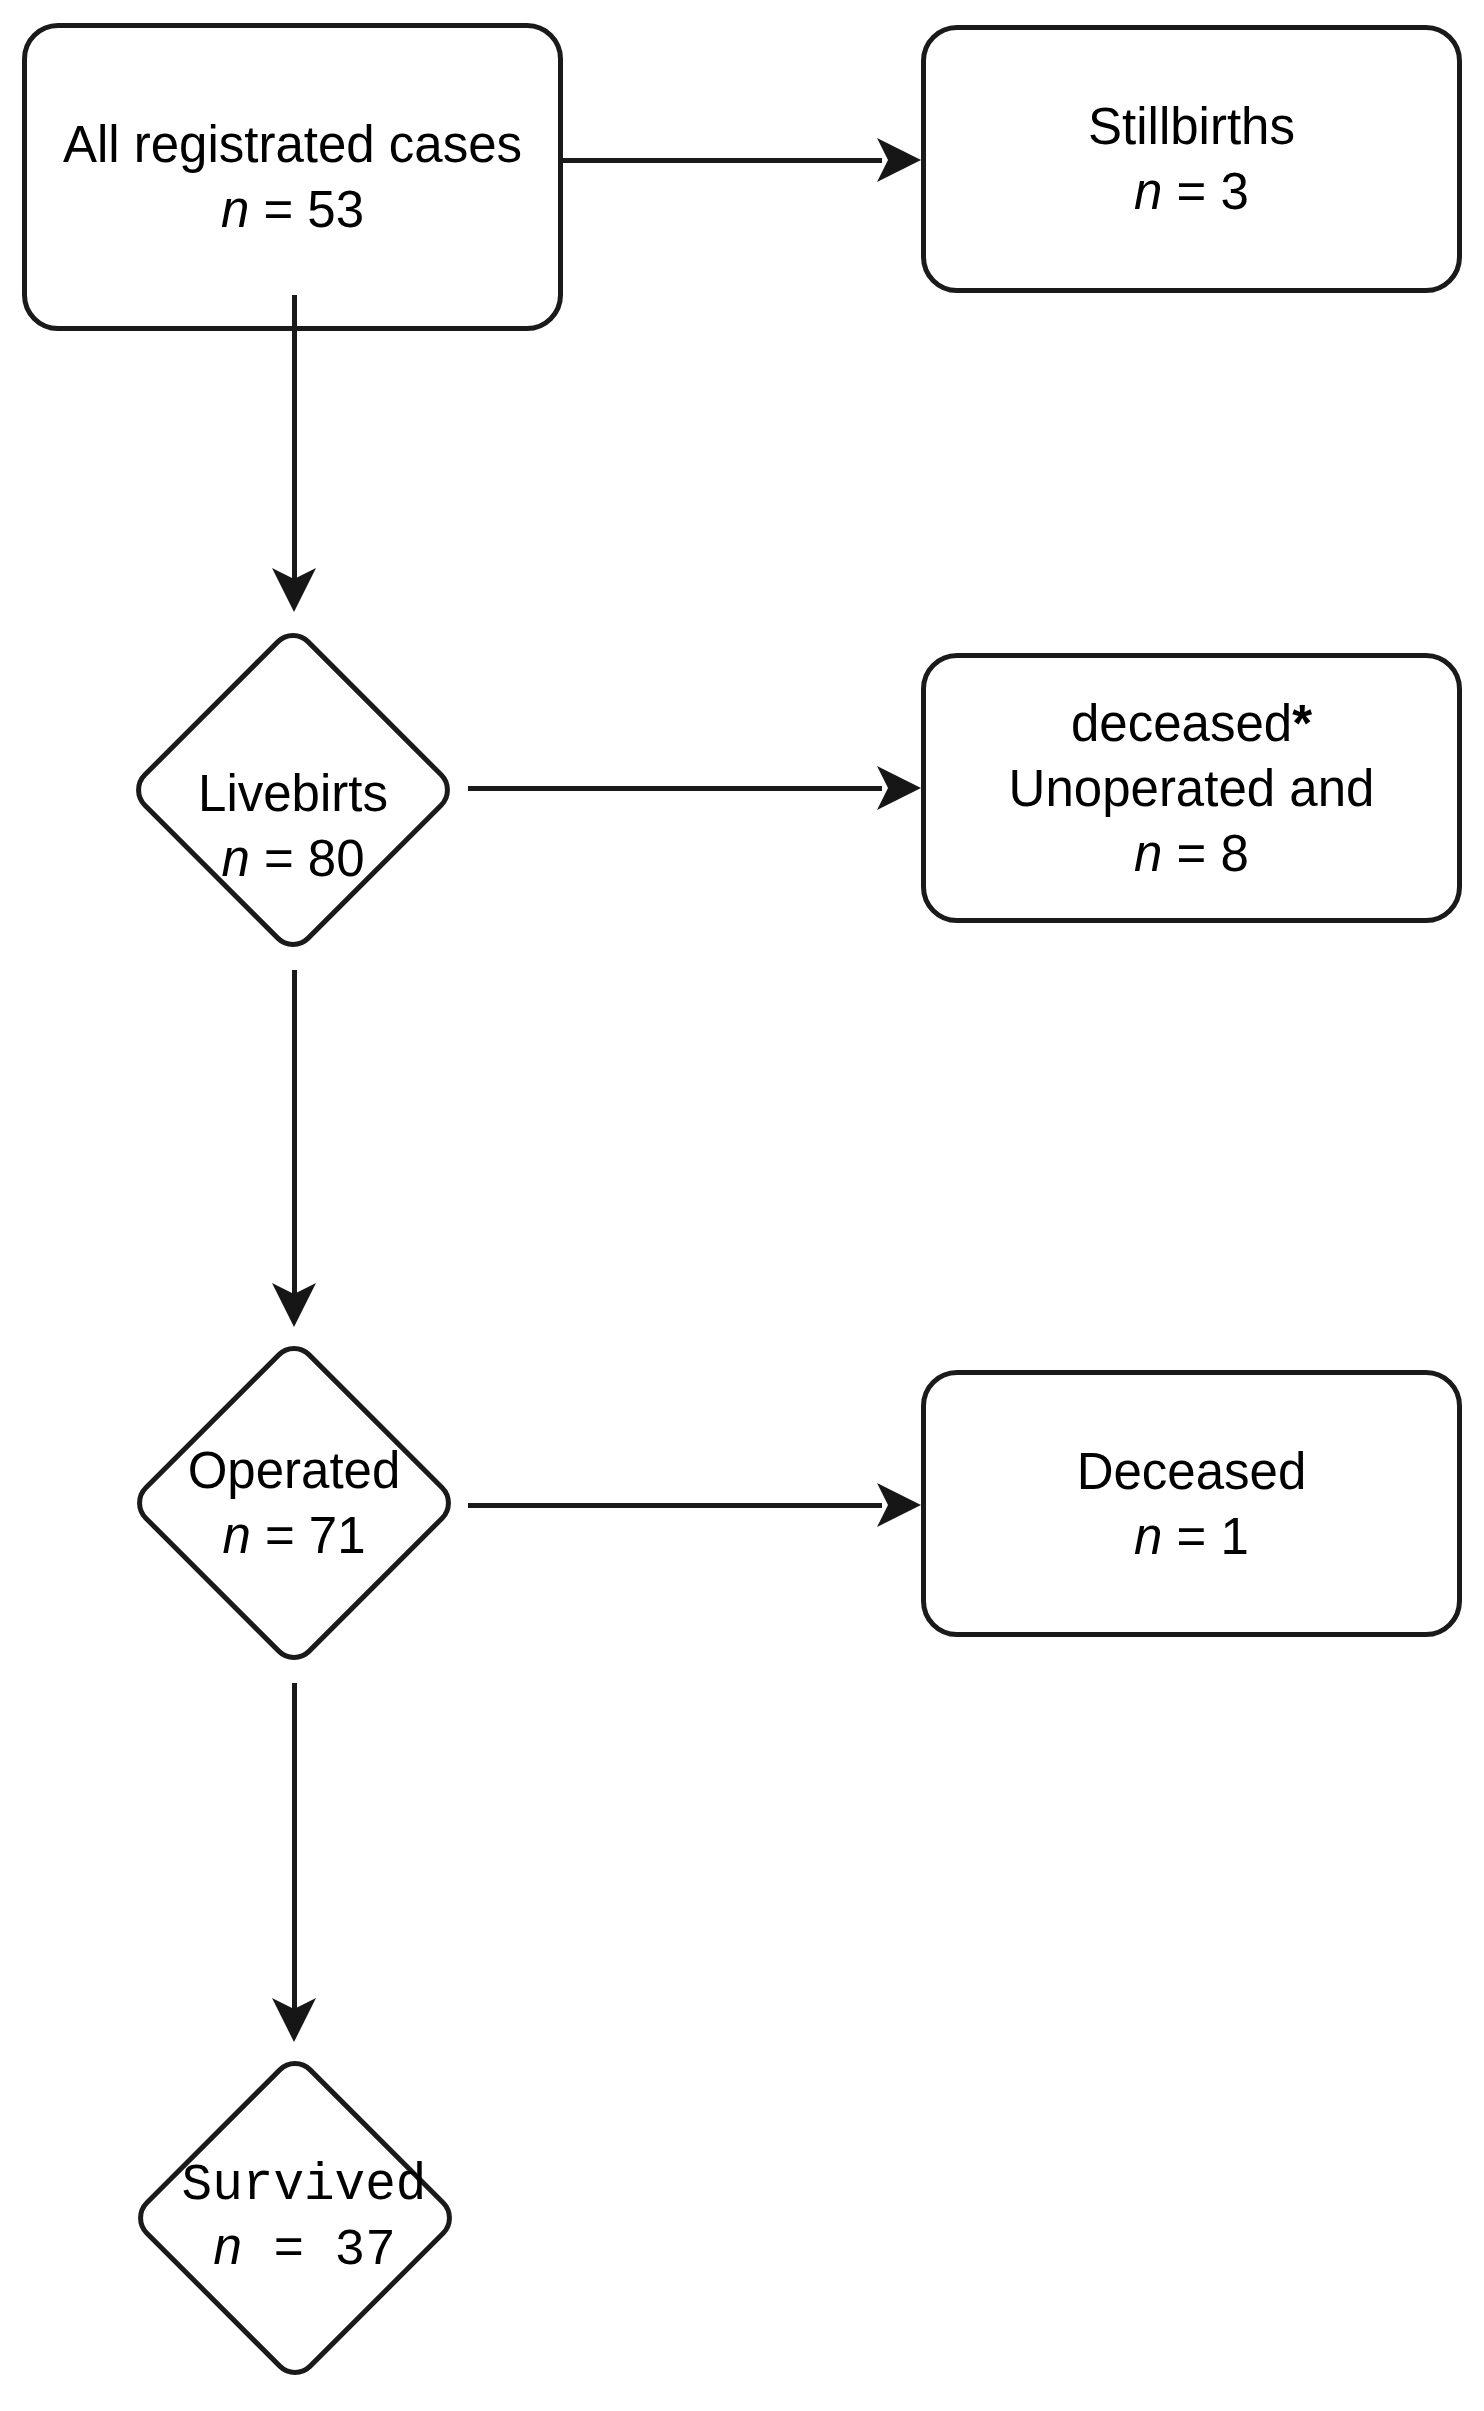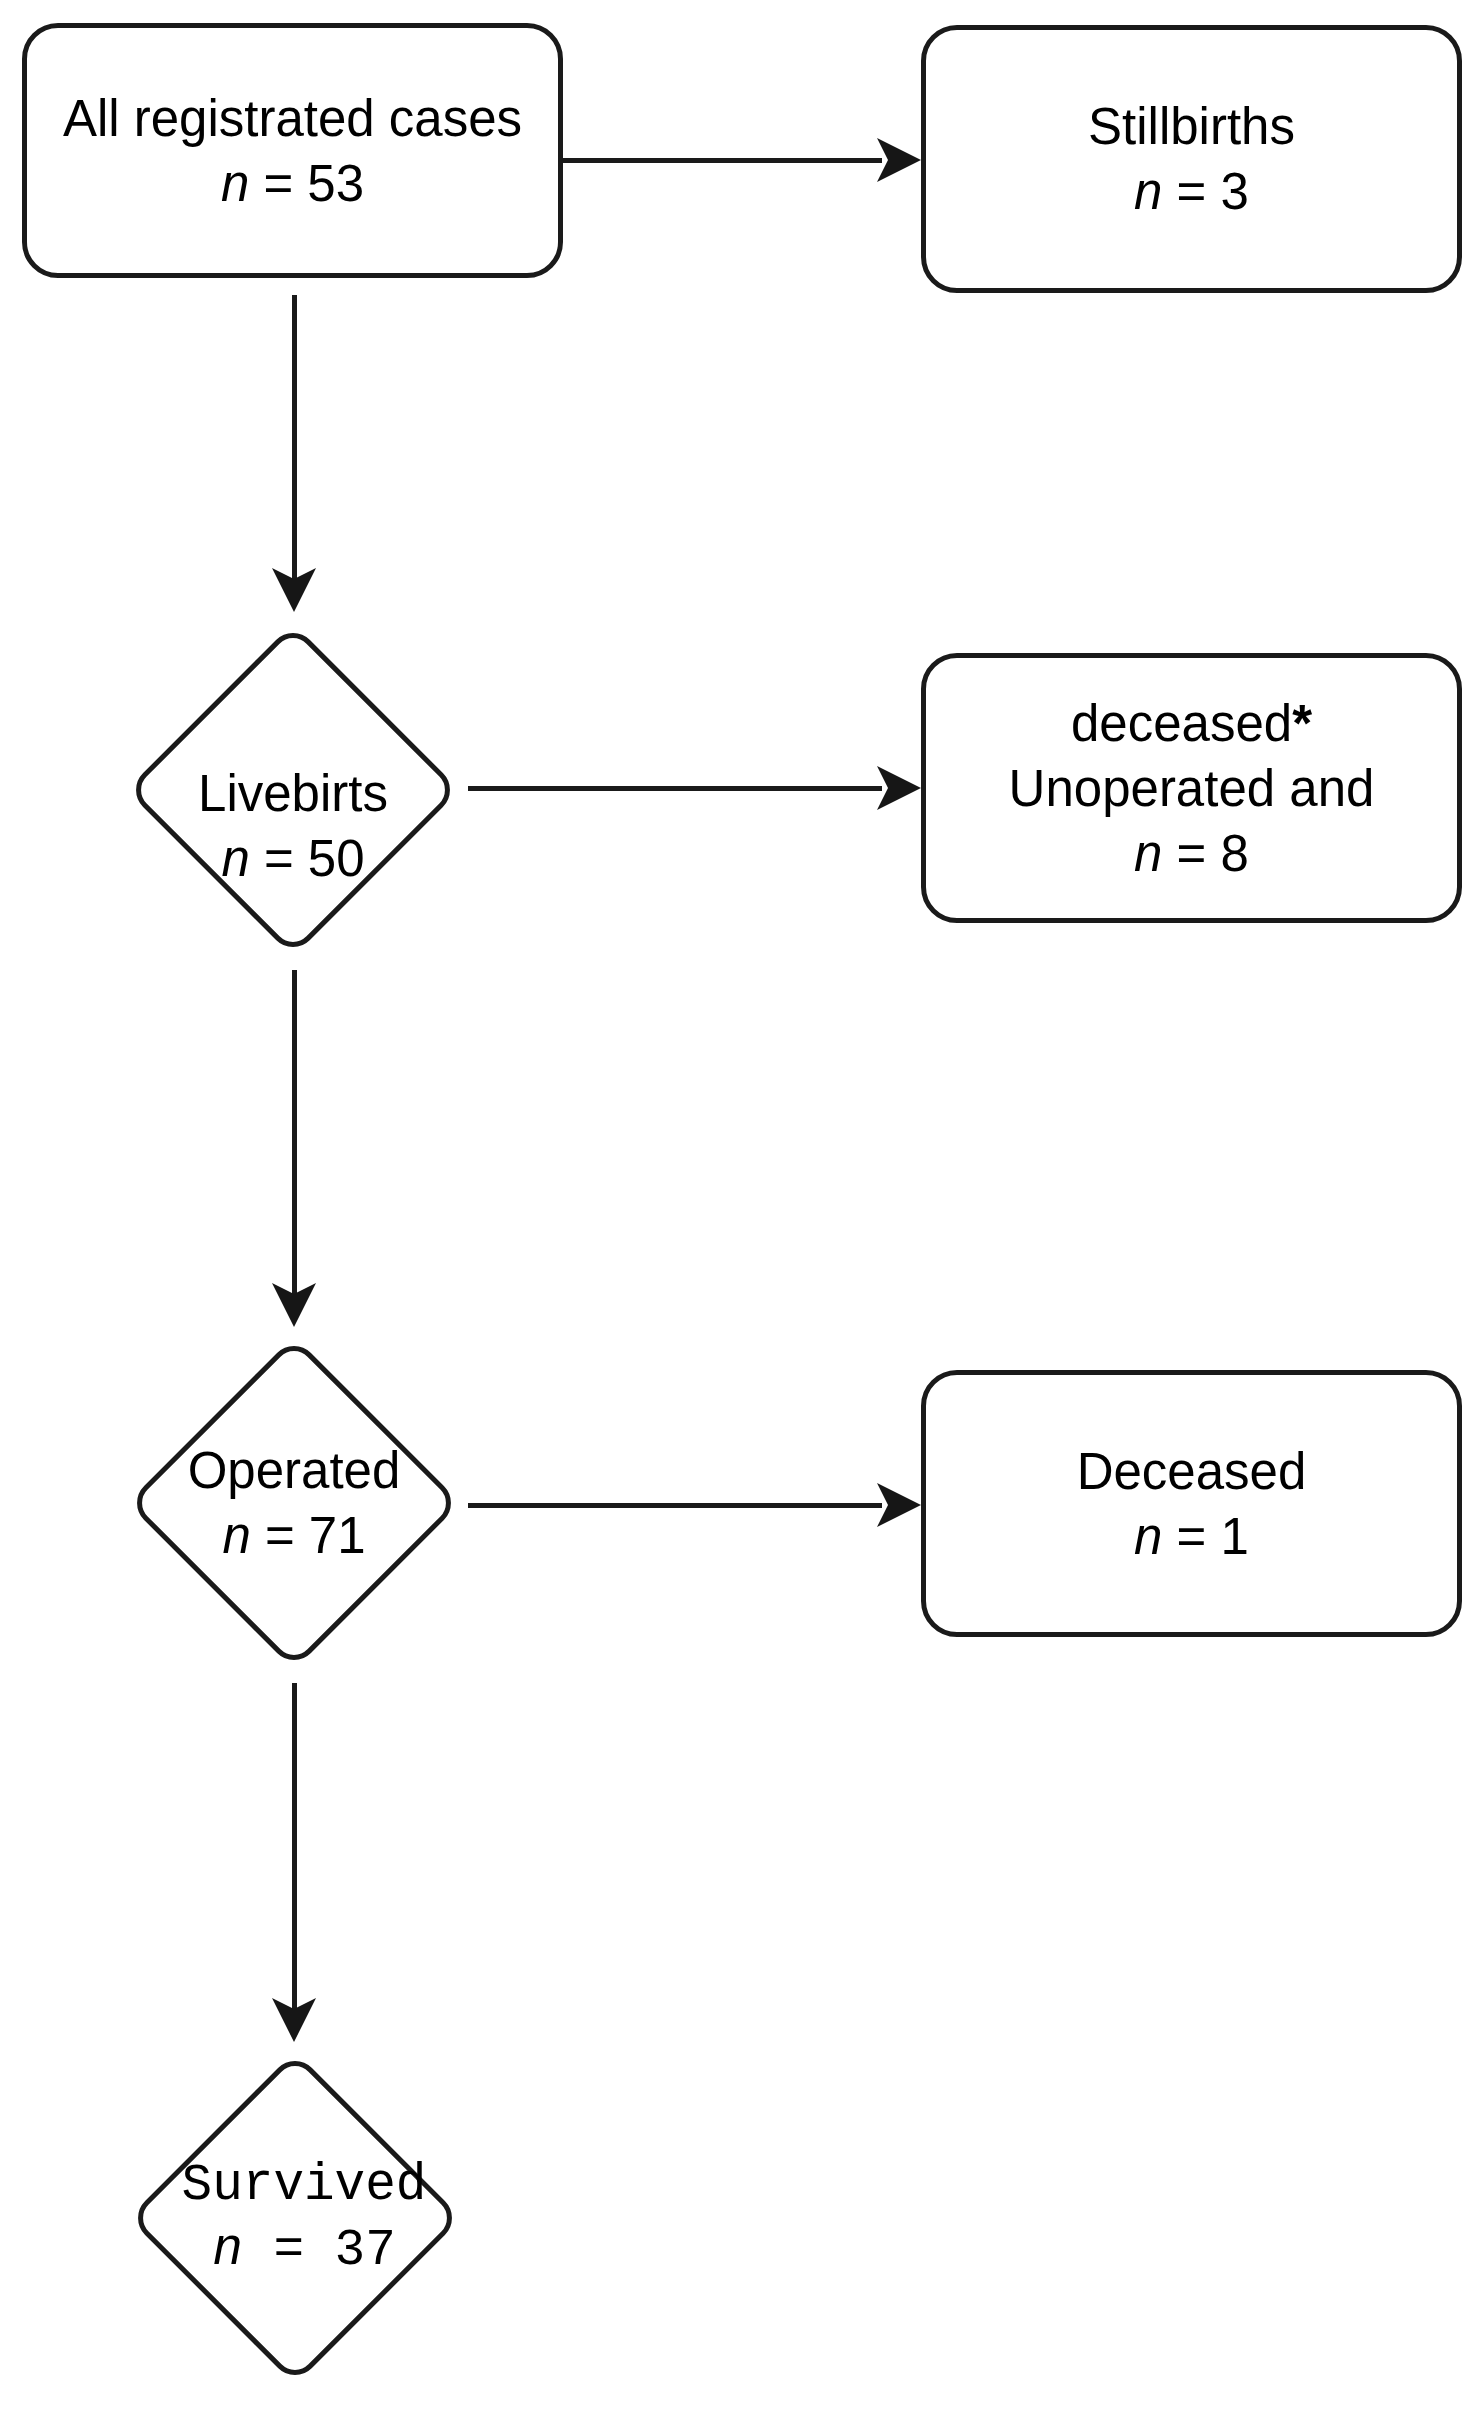--- a/index.html
+++ b/index.html
@@ -60,21 +60,21 @@
   .ast { font-weight: bold; }
   .hline { position: absolute; height: 5px; background: #1a1a1a; }
   .vline { position: absolute; width: 5px;  background: #1a1a1a; }
   .ahead { position: absolute; display: block; }
 </style>
 </head>
 <body>
 
 <div class="canvas">
 
-  <div class="rbox" style="left:22px; top:23px; width:541px; height:255px;">
+  <div class="rbox" style="left:22px; top:23px; width:541px; height:308px;">
     <div class="ntext">
       <div class="tline">All registrated cases</div>
       <div class="tline"><i class="nv">n</i><span> = 53</span></div>
     </div>
   </div>
 
   <div class="rbox" style="left:921px; top:25px; width:541px; height:268px;">
     <div class="ntext">
       <div class="tline">Stillbirths</div>
       <div class="tline"><i class="nv">n</i><span> = 3</span></div>
@@ -92,21 +92,21 @@
   <div class="rbox" style="left:921px; top:1370px; width:541px; height:267px;">
     <div class="ntext">
       <div class="tline">Deceased</div>
       <div class="tline"><i class="nv">n</i><span> = 1</span></div>
     </div>
   </div>
 
   <div class="diamond" style="left:175px; top:672px;"></div>
   <div class="dtext" style="left:133px; top:756px;">
     <div class="tline">Livebirts</div>
-    <div class="tline"><i class="nv">n</i><span> = 50</span></div>
+    <div class="tline"><i class="nv">n</i><span> = 80</span></div>
   </div>
 
   <div class="diamond" style="left:176px; top:1385px;"></div>
   <div class="dtext" style="left:134px; top:1433px;">
     <div class="tline">Operated</div>
     <div class="tline"><i class="nv">n</i><span> = 71</span></div>
   </div>
 
   <div class="diamond" style="left:177px; top:2100px;"></div>
   <div class="dtext" style="left:144px; top:2148px;font-family:Liberation Mono, monospace;">

